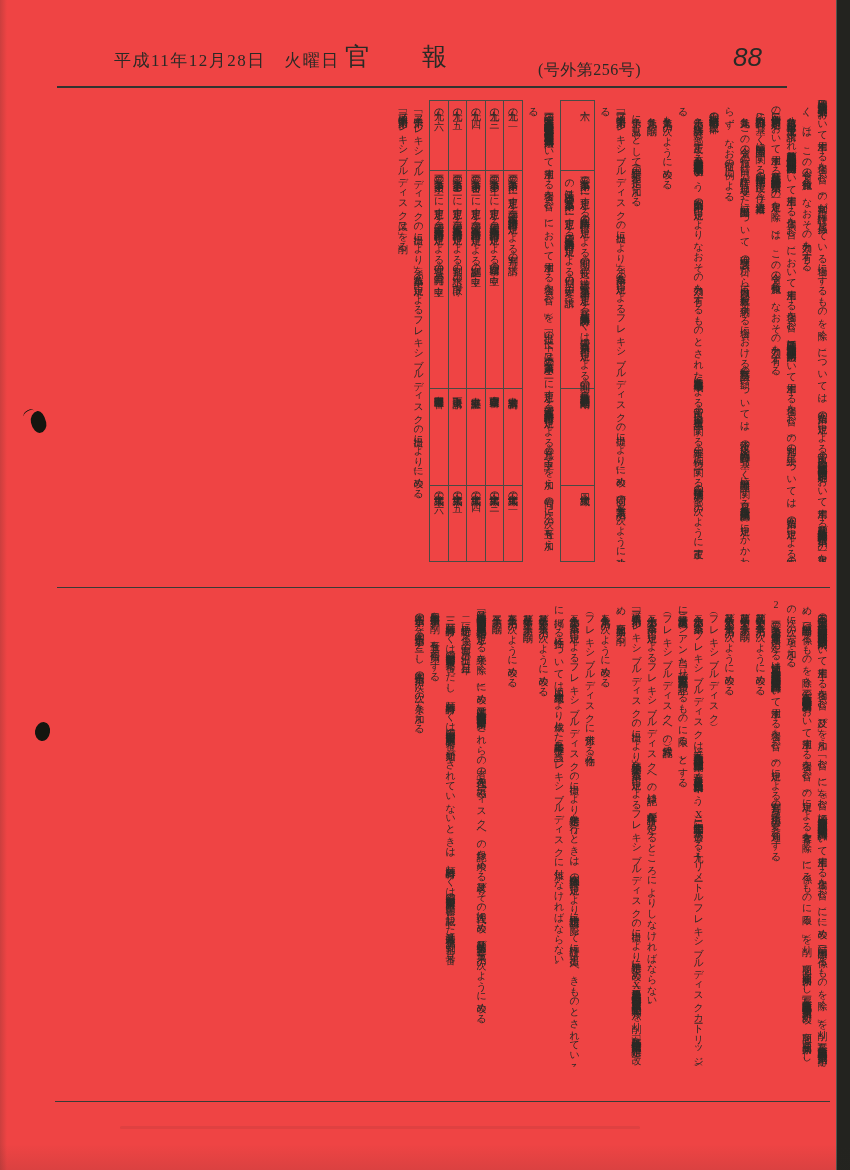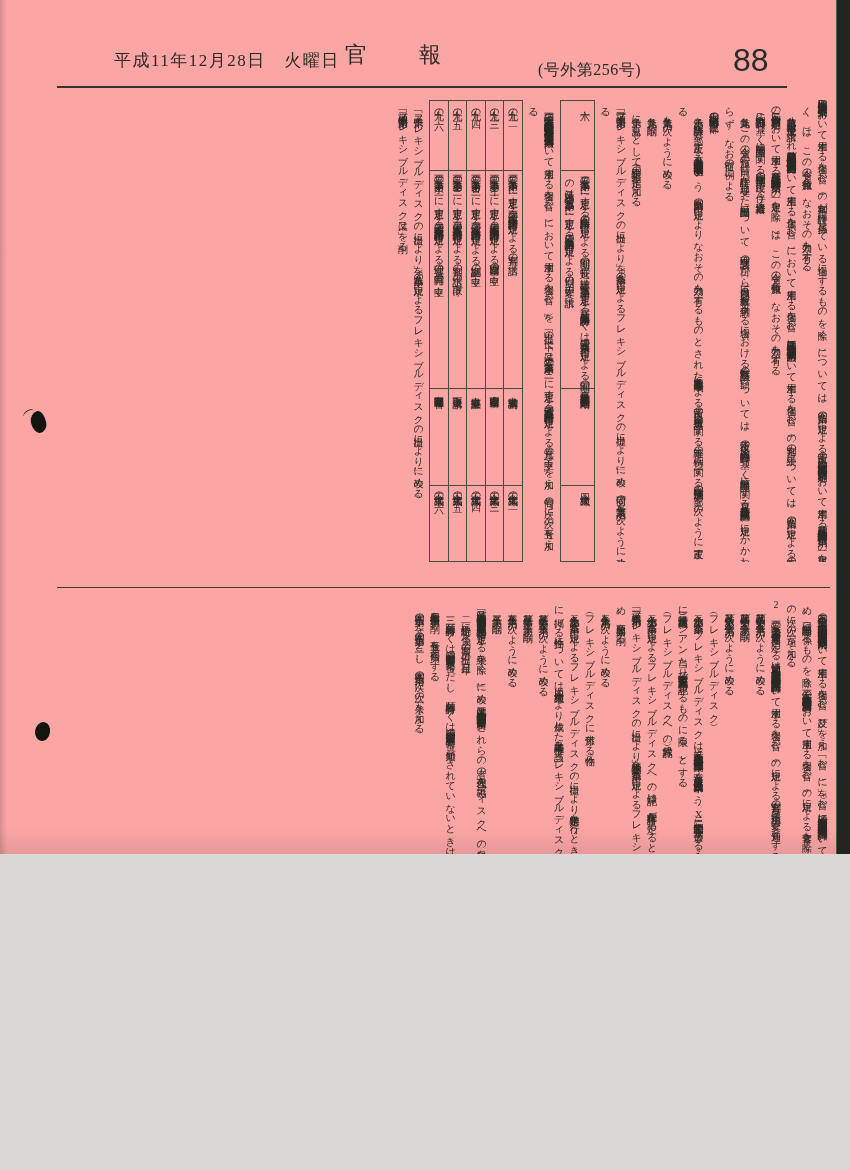--- a/index.html
+++ b/index.html
@@ -1,22 +1,22 @@
 <!DOCTYPE html>
 <html lang="ja"><head>
 <meta charset="utf-8">
 <style>
   html,body{margin:0;padding:0;background:#d9d8d4;}
-  .page{position:relative;width:850px;height:854px;margin:0 auto;background:#fca5a5;
+  .page{position:relative;width:850px;height:1170px;margin:0 auto;background:#ef4444;
         font-family:"Liberation Serif","DejaVu Serif",serif;color:#2a2a26;overflow:hidden;}
   
   .hdr-date{position:absolute;left:114px;top:49px;font-size:17px;letter-spacing:1.5px;white-space:nowrap;}
-  .hdr-title{position:absolute;left:345px;top:40px;font-size:22px;letter-spacing:52px;white-space:nowrap;}
+  .hdr-title{position:absolute;left:345px;top:40px;font-size:25px;letter-spacing:52px;white-space:nowrap;}
   .hdr-issue{position:absolute;left:538px;top:50px;font-size:16px;letter-spacing:0.5px;white-space:nowrap;margin-top:10px;}
-  .hdr-page{position:absolute;left:733px;top:42px;font-size:32px;font-family:"Liberation Sans","DejaVu Sans",sans-serif;}
+  .hdr-page{position:absolute;left:733px;top:42px;font-size:26px;font-family:"Liberation Sans","DejaVu Sans",sans-serif;font-style:italic;}
   .rule-top{position:absolute;left:57px;top:86px;width:730px;height:2px;background:#33332f;}
   
   .vblock{position:absolute;left:57px;width:773px;writing-mode:vertical-rl;text-orientation:upright;
           font-size:10px;line-height:15.5px;letter-spacing:-0.5px;overflow:hidden;}
   .block-upper{top:100px;height:462px;}
   .block-lower{top:599px;height:468px;}
   .vblock p{margin:0;padding:0;}
   p.art,p.head{text-indent:1em;}
   p.cont,p.flush{text-indent:0;}
   p.item{padding-top:2em;text-indent:-1em;}

